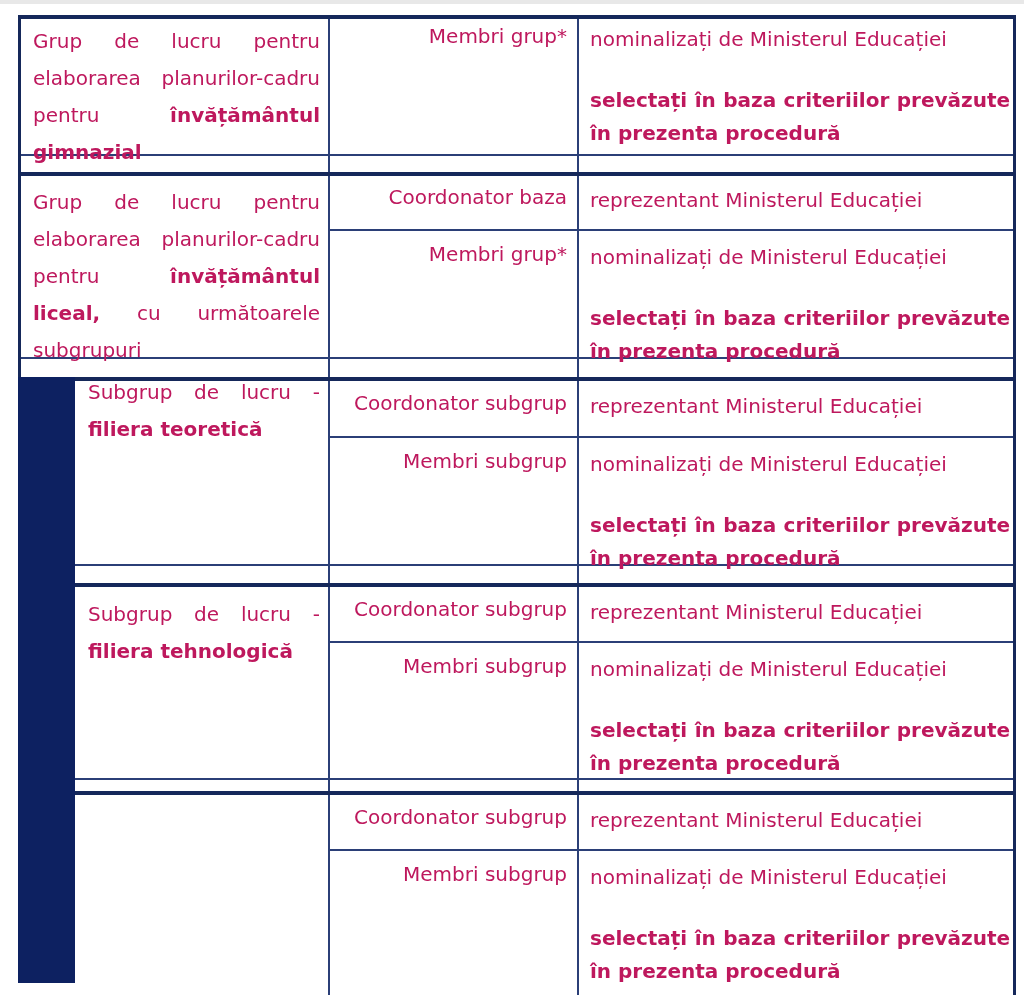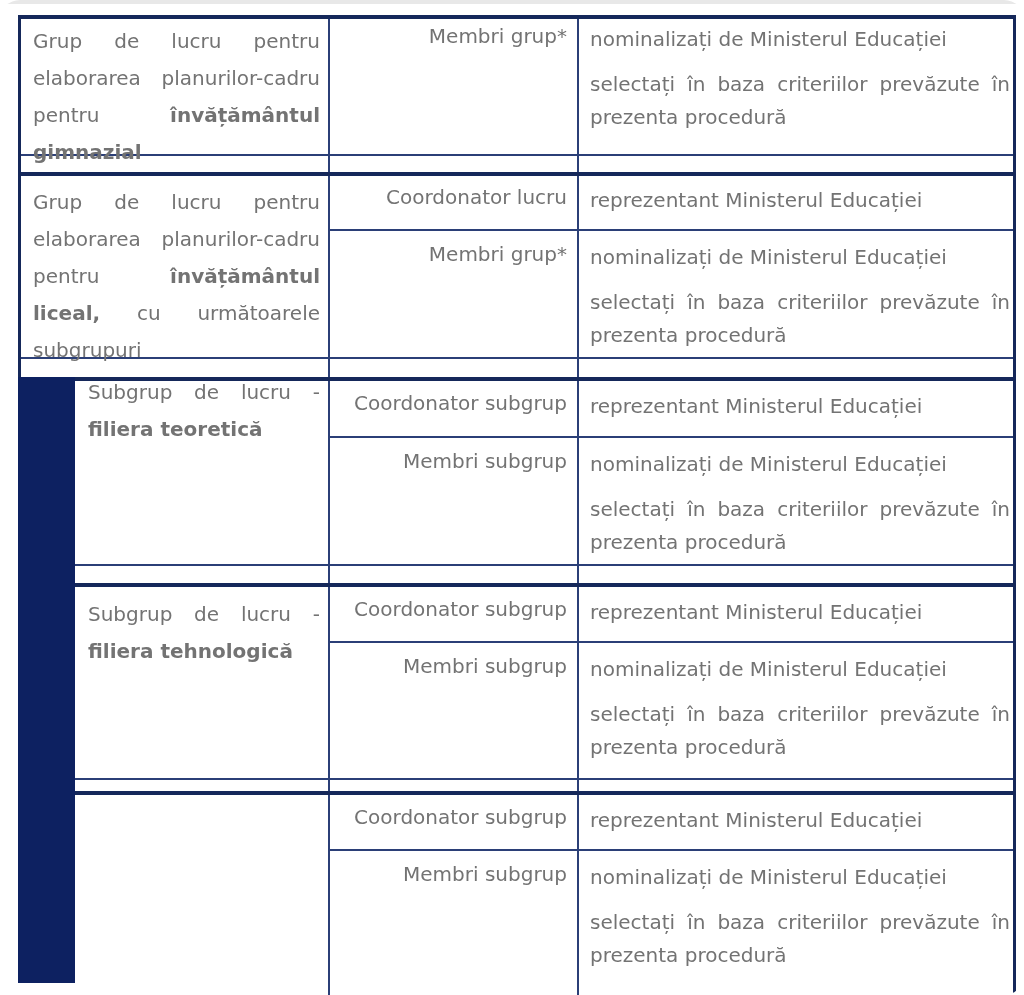--- a/index.html
+++ b/index.html
@@ -1,29 +1,29 @@
 <!DOCTYPE html>
 <html><head>
 <meta charset="utf-8">
 <style>
   html,body{margin:0;padding:0;background:#ffffff;}
   .canvas{position:relative;width:1024px;height:995px;background:#ffffff;overflow:hidden;
-          font-family:"DejaVu Sans","Liberation Sans",sans-serif;color:#737373;border-radius:20px;}
+          font-family:"DejaVu Sans","Liberation Sans",sans-serif;color:#be185d;}
   .strip{position:absolute;left:0;top:0;width:1024px;height:4px;background:#e8e8e8;}
   .vl{position:absolute;width:2px;background:#2b3f77;}
   .vl.thick{width:3px;background:#15285a;}
   .hl{position:absolute;height:2px;background:#2b3f77;}
   .hl.thick{height:4px;background:#15285a;}
   .navy{position:absolute;left:18px;top:377px;width:57px;height:606px;background:#0d2161;}
   .cell{position:absolute;font-size:20px;text-align:right;}
   .title{line-height:37px;text-align:justify;}
   .role{line-height:27px;}
   .desc{line-height:33px;text-align:justify;}
   .desc p{margin:0;}
-  .desc p.p2{margin-top:12px;}
+  .desc p.p2{margin-top:28px;font-weight:bold;}
   b{font-weight:bold;}
 </style>
 </head>
 <body>
 
 <div class="canvas">
 
   <div class="strip"></div>
 
   <div class="vl thick" style="left:18px;top:15px;height:968px"></div>
@@ -54,21 +54,21 @@
   </div>
   <div class="cell role" style="left:342px;top:23px;width:225px">Membri grup*</div>
   <div class="cell desc" style="left:590px;top:23px;width:420px">
     <p>nominalizați de Ministerul Educației</p>
     <p class="p2">selectați în baza criteriilor prevăzute în prezenta procedură</p>
   </div>
 
   <div class="cell title" style="left:33px;top:184px;width:287px">
     <span>Grup de lucru pentru elaborarea planurilor-cadru pentru </span><b>învățământul liceal,</b><span> cu următoarele subgrupuri</span>
   </div>
-  <div class="cell role" style="left:342px;top:184px;width:225px">Coordonator lucru</div>
+  <div class="cell role" style="left:342px;top:184px;width:225px">Coordonator baza</div>
   <div class="cell desc" style="left:590px;top:184px;width:420px">
     <p>reprezentant Ministerul Educației</p>
   </div>
   <div class="cell role" style="left:342px;top:241px;width:225px">Membri grup*</div>
   <div class="cell desc" style="left:590px;top:241px;width:420px">
     <p>nominalizați de Ministerul Educației</p>
     <p class="p2">selectați în baza criteriilor prevăzute în prezenta procedură</p>
   </div>
 
   <div class="cell title" style="left:88px;top:374px;width:232px">

